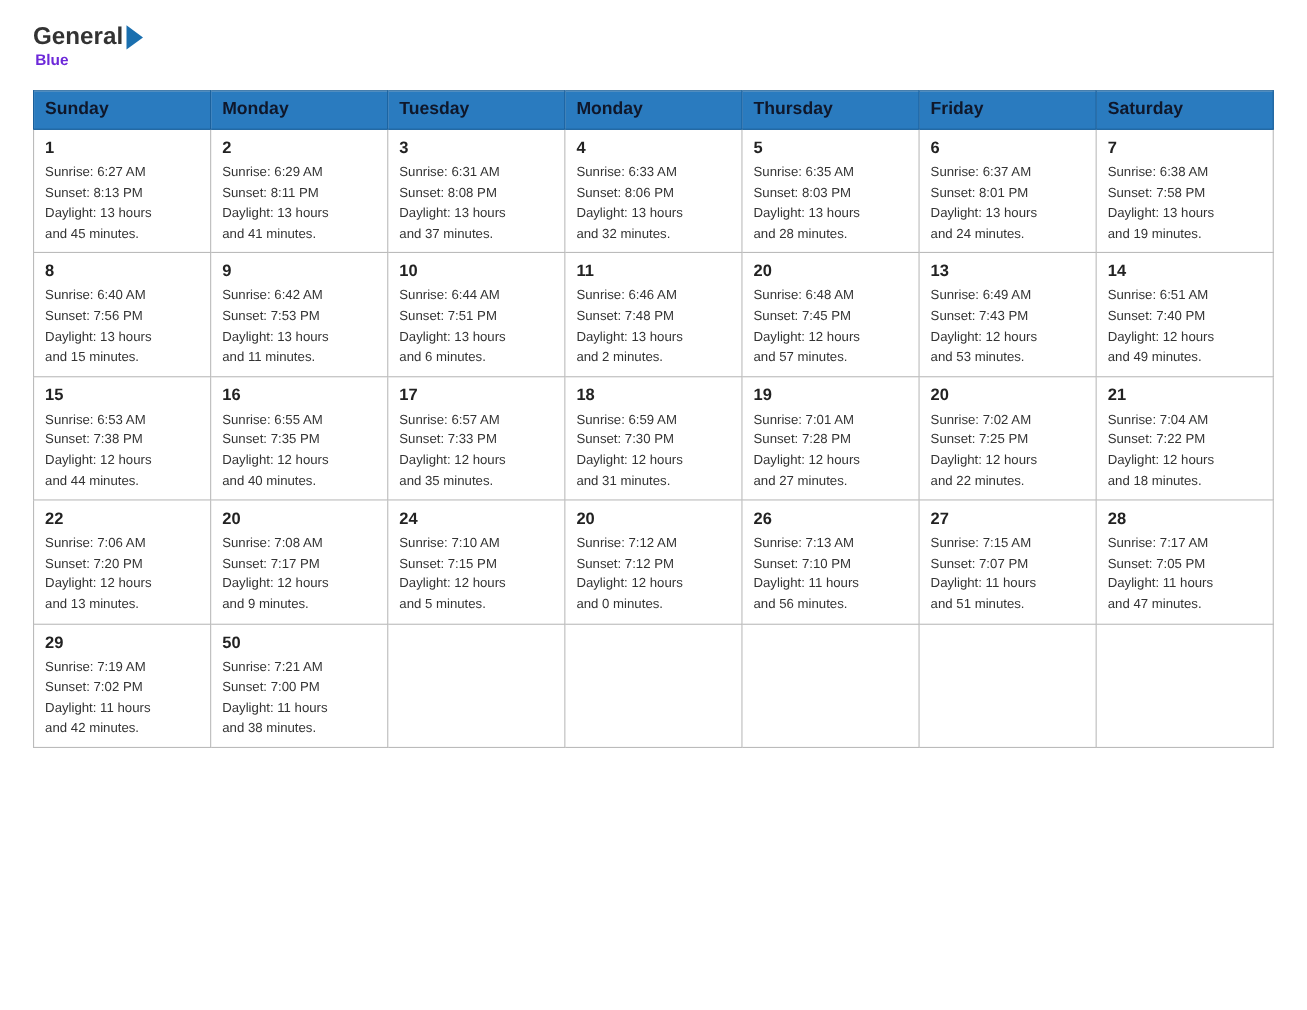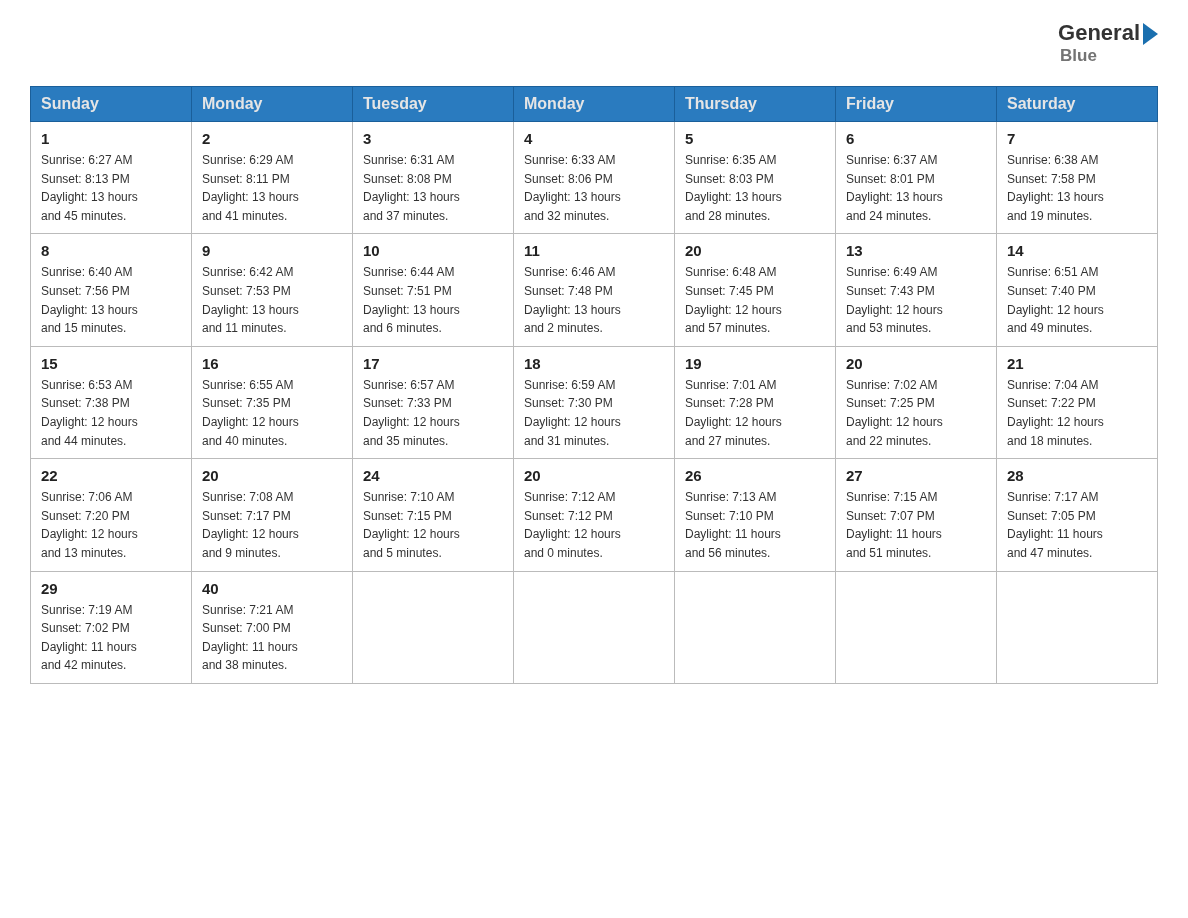--- a/index.html
+++ b/index.html
@@ -5,21 +5,21 @@
     * { box-sizing: border-box; margin: 0; padding: 0; }
     body {
       font-family: Arial, sans-serif;
       background: #fff;
       padding: 20px 30px;
       width: 1188px;
       min-height: 918px;
     }
     .header {
       display: flex;
-      justify-content: flex-end;
+      justify-content: flex-start;
       align-items: flex-start;
       margin-bottom: 20px;
     }
     .title-section {
       text-align: right;
     }
     .month-title {
       font-size: 48px;
       font-weight: bold;
       color: #222;
@@ -30,21 +30,21 @@
       color: #444;
       margin-top: 4px;
     }
     .calendar {
       width: 100%;
       border-collapse: collapse;
       border: 1px solid #999;
     }
     .calendar th {
       background-color: #2a7bbf;
-      color: #e5e5e5;
+      color: #0f172a;
       font-size: 16px;
       font-weight: bold;
       padding: 8px 10px;
       text-align: left;
       border: 1px solid #1a5f9a;
     }
     .calendar td {
       vertical-align: top;
       padding: 8px 10px;
       border: 1px solid #bbb;
@@ -101,21 +101,21 @@
 </head>
 <body>
 
 <div class="header">
   <div class="logo-wrapper">
     <div class="logo-line1">
       <span style="font-size:22px;font-weight:bold;color:#333;">General</span>
       <span class="triangle-right"></span>
     </div>
     <div class="logo-line2">
-      <span style="font-size:17px;font-weight:bold;color:#737373;">Blue</span>
+      <span style="font-size:14px;font-weight:bold;color:#6d28d9;">Blue</span>
     </div>
   </div>
   <div class="title-section">
     <div class="month-title"></div>
     <div class="location"></div>
   </div>
 </div>
 
 <table class="calendar">
   <thead>
@@ -249,21 +249,21 @@
         <span class="day-number">28</span>
         <span class="day-info">Sunrise: 7:17 AM<br>Sunset: 7:05 PM<br>Daylight: 11 hours<br>and 47 minutes.</span>
       </td>
       </tr>
       <tr>
         <td>
         <span class="day-number">29</span>
         <span class="day-info">Sunrise: 7:19 AM<br>Sunset: 7:02 PM<br>Daylight: 11 hours<br>and 42 minutes.</span>
       </td>
         <td>
-        <span class="day-number">40</span>
+        <span class="day-number">50</span>
         <span class="day-info">Sunrise: 7:21 AM<br>Sunset: 7:00 PM<br>Daylight: 11 hours<br>and 38 minutes.</span>
       </td>
         <td class="empty-cell"></td>
         <td class="empty-cell"></td>
         <td class="empty-cell"></td>
         <td class="empty-cell"></td>
         <td class="empty-cell"></td>
       </tr>
     </tbody>
 </table>

